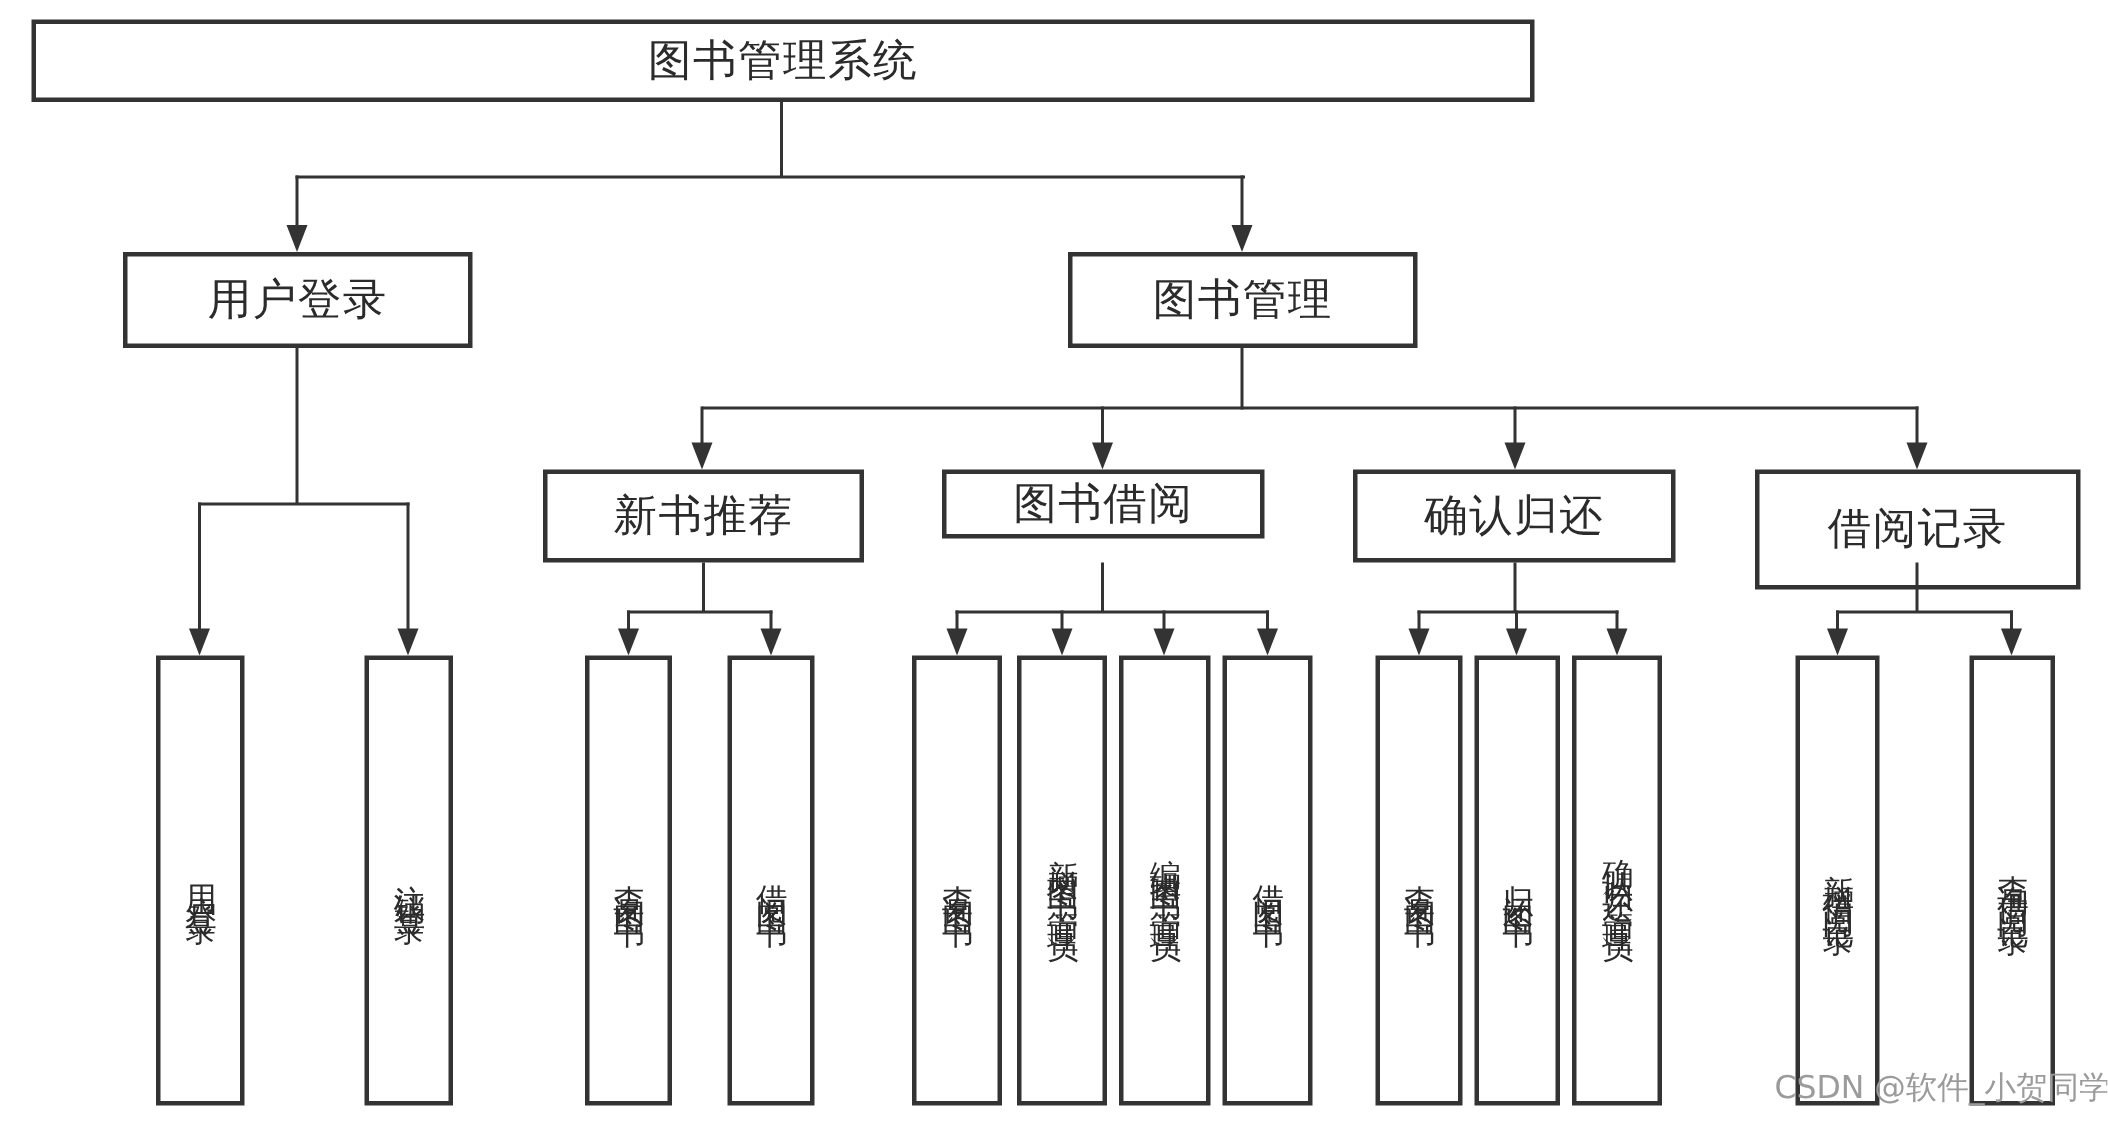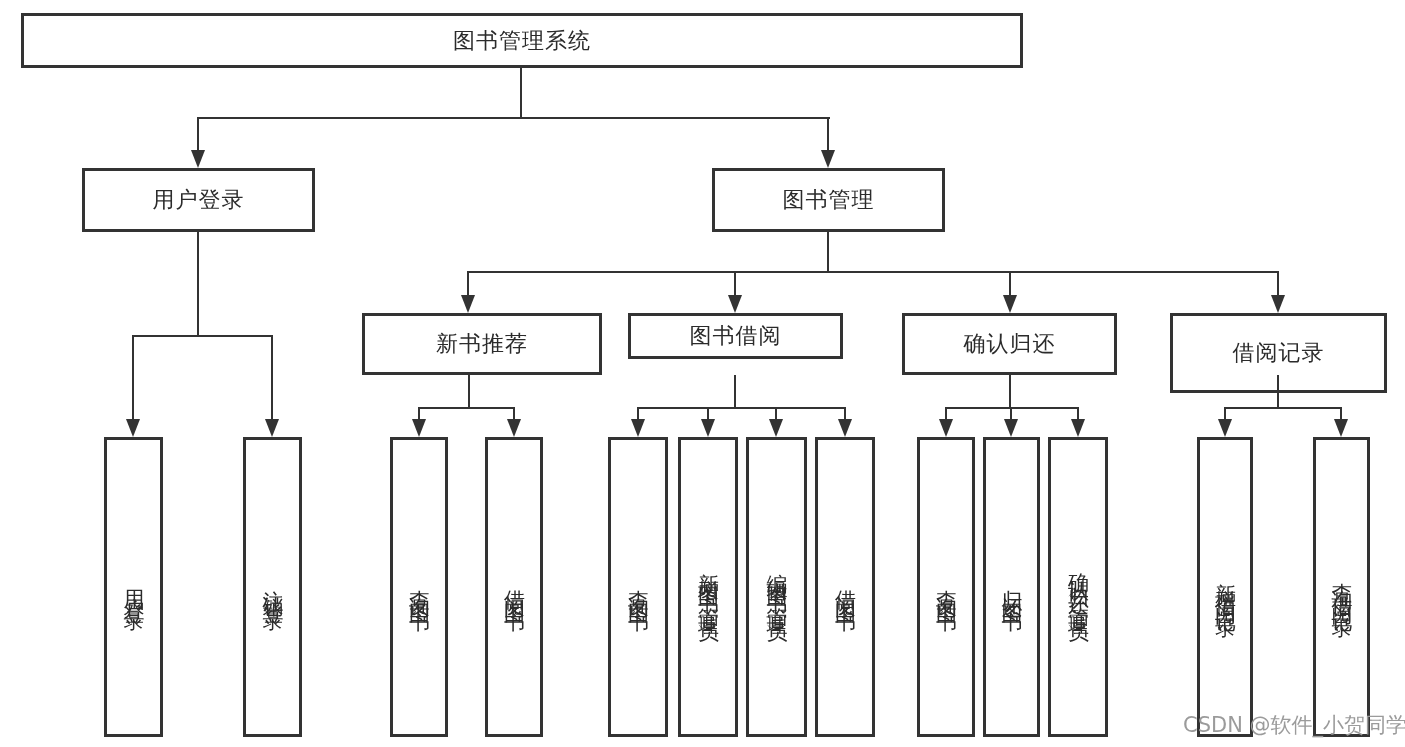--- a/index.html
+++ b/index.html
@@ -11,21 +11,21 @@
     overflow:hidden;
   }
   .box{
     position:absolute;
     box-sizing:border-box;
     border:3px solid #333333;
     background:#ffffff;
     display:flex;align-items:center;justify-content:center;
     color:#2b2b2b;
   }
-  .hlabel{font-size:22px;letter-spacing:1px;white-space:nowrap;}
+  .hlabel{font-size:29px;letter-spacing:1px;white-space:nowrap;}
   .leaf{top:437px;height:300px;}
   .leaf .vlabel{
     writing-mode:vertical-rl;
     text-orientation:mixed;
     font-size:21px;
     letter-spacing:7px;
     line-height:1;
     color:#2b2b2b;
   }
   .line{position:absolute;background:#333333;}
@@ -53,21 +53,21 @@
     <span class="hlabel">图书管理系统</span>
   </div>
 
   <div class="box" style="left:82px;top:168px;width:233px;height:64px;">
     <span class="hlabel">用户登录</span>
   </div>
   <div class="box" style="left:712px;top:168px;width:233px;height:64px;">
     <span class="hlabel">图书管理</span>
   </div>
 
-  <div class="box" style="left:362px;top:313px;width:240px;height:62px;">
+  <div class="box" style="left:362px;top:313px;width:214px;height:62px;">
     <span class="hlabel">新书推荐</span>
   </div>
   <div class="box" style="left:628px;top:313px;width:215px;height:46px;">
     <span class="hlabel">图书借阅</span>
   </div>
   <div class="box" style="left:902px;top:313px;width:215px;height:62px;">
     <span class="hlabel">确认归还</span>
   </div>
   <div class="box" style="left:1170px;top:313px;width:217px;height:80px;">
     <span class="hlabel">借阅记录</span>

